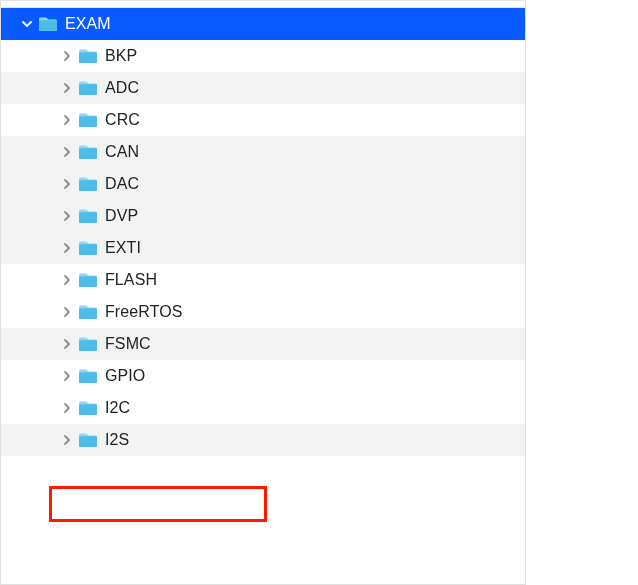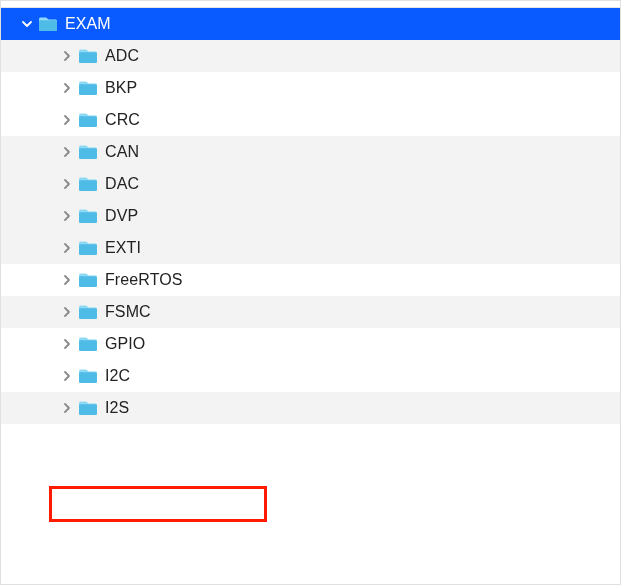--- a/index.html
+++ b/index.html
@@ -6,21 +6,21 @@
     html, body {
       width: 638px;
       height: 585px;
       overflow: hidden;
       font-family: -apple-system, BlinkMacSystemFont, "Helvetica Neue", Arial, sans-serif;
       font-size: 15px;
       background: #ffffff;
       color: #222;
     }
     .window {
-      width: 621px;
+      width: 526px;
       height: 585px;
       border: 1px solid #e0e0e0;
       background: #ffffff;
       position: relative;
     }
     .topstrip {
       height: 7px;
       background: #ffffff;
       border-bottom: 1px solid #e5e5e5;
     }
@@ -85,20 +85,35 @@
           </svg>
         </span>
         <span class="folder-icon">
           <svg width="20" height="16" viewBox="0 0 20 16">
     <path d="M1 3.2c0-.9.7-1.6 1.6-1.6h5.2c.5 0 1 .2 1.3.6l.8.9c.3.3.7.5 1.1.5h6.4c.9 0 1.6.7 1.6 1.6v8.2c0 .9-.7 1.6-1.6 1.6H2.6c-.9 0-1.6-.7-1.6-1.6V3.2z" fill="#8fd9f6"></path>
     <path d="M1 5.6c0-.8.6-1.4 1.4-1.4h15.2c.8 0 1.4.6 1.4 1.4v7.9c0 .8-.6 1.5-1.5 1.5H2.5C1.7 15 1 14.3 1 13.5V5.6z" fill="#4fbce8"></path>
   </svg>
         </span>
         <span class="label">EXAM</span>
       </div>
+      <div class="row">
+        <span class="indent-child"></span>
+        <span class="chev">
+          <svg width="12" height="12" viewBox="0 0 12 12">
+            <path d="M4 2l4 4-4 4" stroke="#8a8a8a" stroke-width="1.8" fill="none" stroke-linecap="round" stroke-linejoin="round"></path>
+          </svg>
+        </span>
+        <span class="folder-icon">
+          <svg width="20" height="16" viewBox="0 0 20 16">
+    <path d="M1 3.2c0-.9.7-1.6 1.6-1.6h5.2c.5 0 1 .2 1.3.6l.8.9c.3.3.7.5 1.1.5h6.4c.9 0 1.6.7 1.6 1.6v8.2c0 .9-.7 1.6-1.6 1.6H2.6c-.9 0-1.6-.7-1.6-1.6V3.2z" fill="#8fd9f6"></path>
+    <path d="M1 5.6c0-.8.6-1.4 1.4-1.4h15.2c.8 0 1.4.6 1.4 1.4v7.9c0 .8-.6 1.5-1.5 1.5H2.5C1.7 15 1 14.3 1 13.5V5.6z" fill="#4fbce8"></path>
+  </svg>
+        </span>
+        <span class="label">BKP</span>
+      </div>
       <div class="row alt">
         <span class="indent-child"></span>
         <span class="chev">
           <svg width="12" height="12" viewBox="0 0 12 12">
             <path d="M4 2l4 4-4 4" stroke="#8a8a8a" stroke-width="1.8" fill="none" stroke-linecap="round" stroke-linejoin="round"></path>
           </svg>
         </span>
         <span class="folder-icon">
           <svg width="20" height="16" viewBox="0 0 20 16">
     <path d="M1 3.2c0-.9.7-1.6 1.6-1.6h5.2c.5 0 1 .2 1.3.6l.8.9c.3.3.7.5 1.1.5h6.4c.9 0 1.6.7 1.6 1.6v8.2c0 .9-.7 1.6-1.6 1.6H2.6c-.9 0-1.6-.7-1.6-1.6V3.2z" fill="#8fd9f6"></path>
@@ -113,35 +128,20 @@
           <svg width="12" height="12" viewBox="0 0 12 12">
             <path d="M4 2l4 4-4 4" stroke="#8a8a8a" stroke-width="1.8" fill="none" stroke-linecap="round" stroke-linejoin="round"></path>
           </svg>
         </span>
         <span class="folder-icon">
           <svg width="20" height="16" viewBox="0 0 20 16">
     <path d="M1 3.2c0-.9.7-1.6 1.6-1.6h5.2c.5 0 1 .2 1.3.6l.8.9c.3.3.7.5 1.1.5h6.4c.9 0 1.6.7 1.6 1.6v8.2c0 .9-.7 1.6-1.6 1.6H2.6c-.9 0-1.6-.7-1.6-1.6V3.2z" fill="#8fd9f6"></path>
     <path d="M1 5.6c0-.8.6-1.4 1.4-1.4h15.2c.8 0 1.4.6 1.4 1.4v7.9c0 .8-.6 1.5-1.5 1.5H2.5C1.7 15 1 14.3 1 13.5V5.6z" fill="#4fbce8"></path>
   </svg>
         </span>
-        <span class="label">BKP</span>
-      </div>
-      <div class="row">
-        <span class="indent-child"></span>
-        <span class="chev">
-          <svg width="12" height="12" viewBox="0 0 12 12">
-            <path d="M4 2l4 4-4 4" stroke="#8a8a8a" stroke-width="1.8" fill="none" stroke-linecap="round" stroke-linejoin="round"></path>
-          </svg>
-        </span>
-        <span class="folder-icon">
-          <svg width="20" height="16" viewBox="0 0 20 16">
-    <path d="M1 3.2c0-.9.7-1.6 1.6-1.6h5.2c.5 0 1 .2 1.3.6l.8.9c.3.3.7.5 1.1.5h6.4c.9 0 1.6.7 1.6 1.6v8.2c0 .9-.7 1.6-1.6 1.6H2.6c-.9 0-1.6-.7-1.6-1.6V3.2z" fill="#8fd9f6"></path>
-    <path d="M1 5.6c0-.8.6-1.4 1.4-1.4h15.2c.8 0 1.4.6 1.4 1.4v7.9c0 .8-.6 1.5-1.5 1.5H2.5C1.7 15 1 14.3 1 13.5V5.6z" fill="#4fbce8"></path>
-  </svg>
-        </span>
         <span class="label">CRC</span>
       </div>
       <div class="row alt">
         <span class="indent-child"></span>
         <span class="chev">
           <svg width="12" height="12" viewBox="0 0 12 12">
             <path d="M4 2l4 4-4 4" stroke="#8a8a8a" stroke-width="1.8" fill="none" stroke-linecap="round" stroke-linejoin="round"></path>
           </svg>
         </span>
         <span class="folder-icon">
@@ -189,20 +189,35 @@
             <path d="M4 2l4 4-4 4" stroke="#8a8a8a" stroke-width="1.8" fill="none" stroke-linecap="round" stroke-linejoin="round"></path>
           </svg>
         </span>
         <span class="folder-icon">
           <svg width="20" height="16" viewBox="0 0 20 16">
     <path d="M1 3.2c0-.9.7-1.6 1.6-1.6h5.2c.5 0 1 .2 1.3.6l.8.9c.3.3.7.5 1.1.5h6.4c.9 0 1.6.7 1.6 1.6v8.2c0 .9-.7 1.6-1.6 1.6H2.6c-.9 0-1.6-.7-1.6-1.6V3.2z" fill="#8fd9f6"></path>
     <path d="M1 5.6c0-.8.6-1.4 1.4-1.4h15.2c.8 0 1.4.6 1.4 1.4v7.9c0 .8-.6 1.5-1.5 1.5H2.5C1.7 15 1 14.3 1 13.5V5.6z" fill="#4fbce8"></path>
   </svg>
         </span>
         <span class="label">EXTI</span>
+      </div>
+      <div class="row">
+        <span class="indent-child"></span>
+        <span class="chev">
+          <svg width="12" height="12" viewBox="0 0 12 12">
+            <path d="M4 2l4 4-4 4" stroke="#8a8a8a" stroke-width="1.8" fill="none" stroke-linecap="round" stroke-linejoin="round"></path>
+          </svg>
+        </span>
+        <span class="folder-icon">
+          <svg width="20" height="16" viewBox="0 0 20 16">
+    <path d="M1 3.2c0-.9.7-1.6 1.6-1.6h5.2c.5 0 1 .2 1.3.6l.8.9c.3.3.7.5 1.1.5h6.4c.9 0 1.6.7 1.6 1.6v8.2c0 .9-.7 1.6-1.6 1.6H2.6c-.9 0-1.6-.7-1.6-1.6V3.2z" fill="#8fd9f6"></path>
+    <path d="M1 5.6c0-.8.6-1.4 1.4-1.4h15.2c.8 0 1.4.6 1.4 1.4v7.9c0 .8-.6 1.5-1.5 1.5H2.5C1.7 15 1 14.3 1 13.5V5.6z" fill="#4fbce8"></path>
+  </svg>
+        </span>
+        <span class="label">FLASH</span>
       </div>
       <div class="row">
         <span class="indent-child"></span>
         <span class="chev">
           <svg width="12" height="12" viewBox="0 0 12 12">
             <path d="M4 2l4 4-4 4" stroke="#8a8a8a" stroke-width="1.8" fill="none" stroke-linecap="round" stroke-linejoin="round"></path>
           </svg>
         </span>
         <span class="folder-icon">
           <svg width="20" height="16" viewBox="0 0 20 16">

